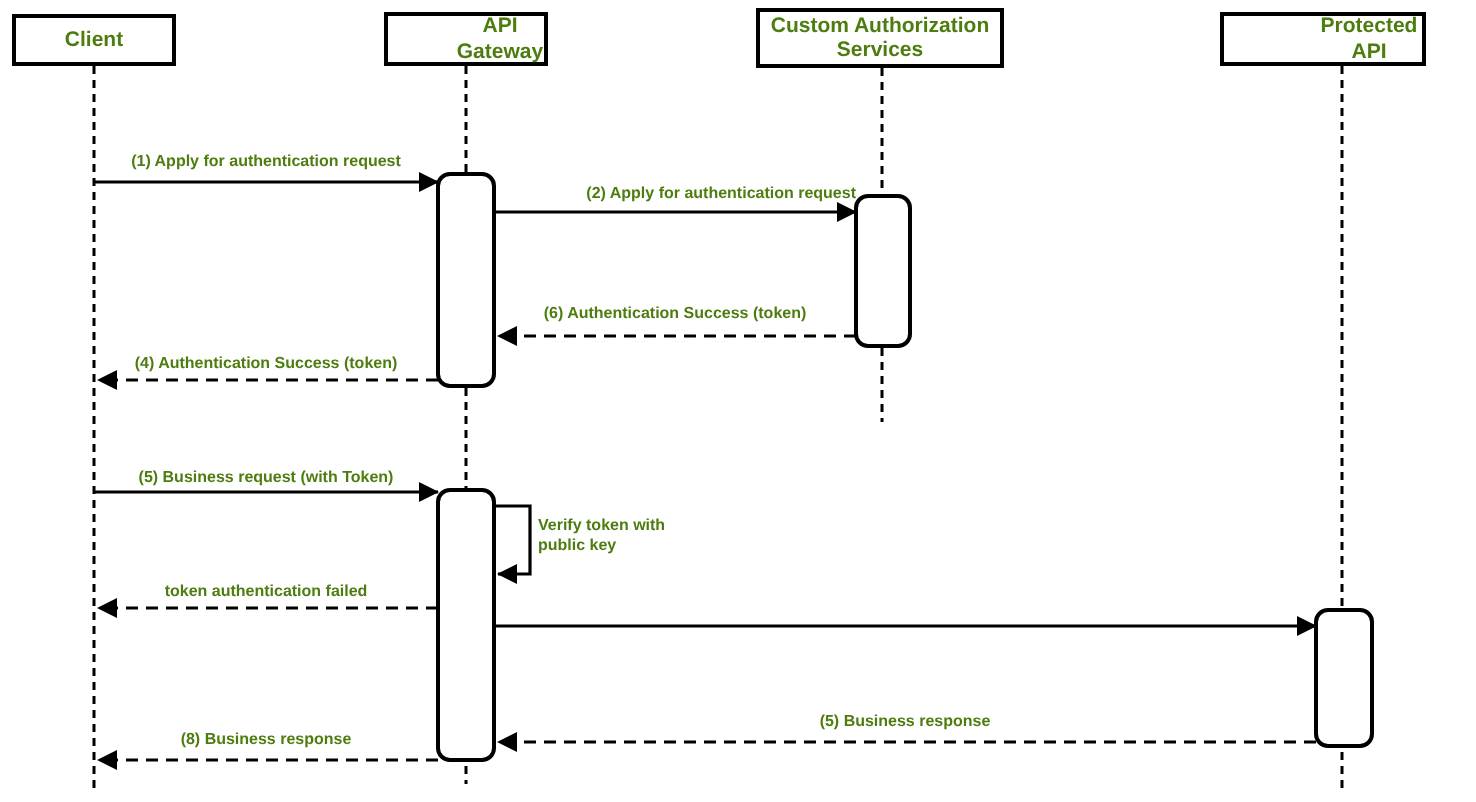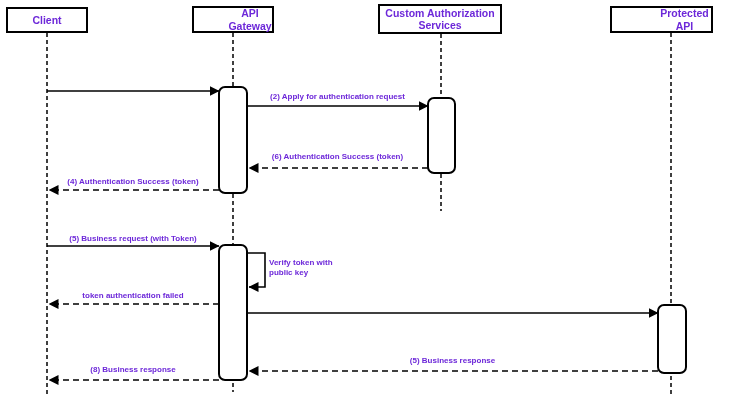--- a/index.html
+++ b/index.html
@@ -1,21 +1,21 @@
 <!DOCTYPE html>
 <html><head>
 <meta charset="utf-8">
 <style>
   html,body{margin:0;padding:0;background:#ffffff;}
   #canvas{
     position:relative;
     width:738px;height:401px;
     background:#ffffff;
     font-family:"Liberation Sans","DejaVu Sans",sans-serif;
-    color:#6d28d9;
+    color:#4d7c0f;
     overflow:hidden;
   }
   svg.layer{position:absolute;left:0;top:0;width:738px;height:401px;}
   .actor{
     position:absolute;
     box-sizing:border-box;
     border:2px solid #000;
     background:#fff;
     display:flex;align-items:center;justify-content:center;
     text-align:center;
@@ -26,21 +26,21 @@
   .actor.custauth{left:378px;top:4px;width:124px;height:30px;padding:0 2px;}
   .actor.protapi{left:610px;top:6px;width:103px;height:27px;padding-left:46px;}
   .lbl{
     position:absolute;
     font-weight:bold;font-size:8px;line-height:1.25;
     text-align:center;
     white-space:nowrap;
   }
   .lbl.wrap{white-space:normal;text-align:left;}
   .m1{left:47px;top:76px;width:172px;}
-  .m2{left:247px;top:92px;width:181px;}
+  .m2{left:247px;top:92px;width:181px;text-align:right;}
   .m3{left:247px;top:152px;width:181px;}
   .m4{left:47px;top:177px;width:172px;}
   .m5{left:47px;top:234px;width:172px;}
   .mself{left:269px;top:258px;width:70px;}
   .mfail{left:47px;top:291px;width:172px;}
   .m6{left:247px;top:298px;width:411px;}
   .m7{left:247px;top:356px;width:411px;}
   .m8{left:47px;top:365px;width:172px;}
   .note{left:459px;top:105px;width:76px;line-height:1.3;}
 </style>
@@ -85,20 +85,21 @@
       <path d="M658 371 H249" marker-end="url(#arr)"></path>
       <path d="M219 380 H49" marker-end="url(#arr)"></path>
     </g>
   </svg>
 
   <div class="actor client">Client</div>
   <div class="actor gateway">API Gateway</div>
   <div class="actor custauth">Custom Authorization Services</div>
   <div class="actor protapi">Protected API</div>
 
+  <div class="lbl m1">(1) Apply for authentication request</div>
   <div class="lbl m2">(2) Apply for authentication request</div>
   <div class="lbl m3">(6) Authentication Success (token)</div>
   <div class="lbl m4">(4) Authentication Success (token)</div>
   <div class="lbl m5">(5) Business request (with Token)</div>
   <div class="lbl mfail">token authentication failed</div>
   <div class="lbl mself wrap">Verify token with public key</div>
   <div class="lbl m7">(5) Business response</div>
   <div class="lbl m8">(8) Business response</div>
 
 

